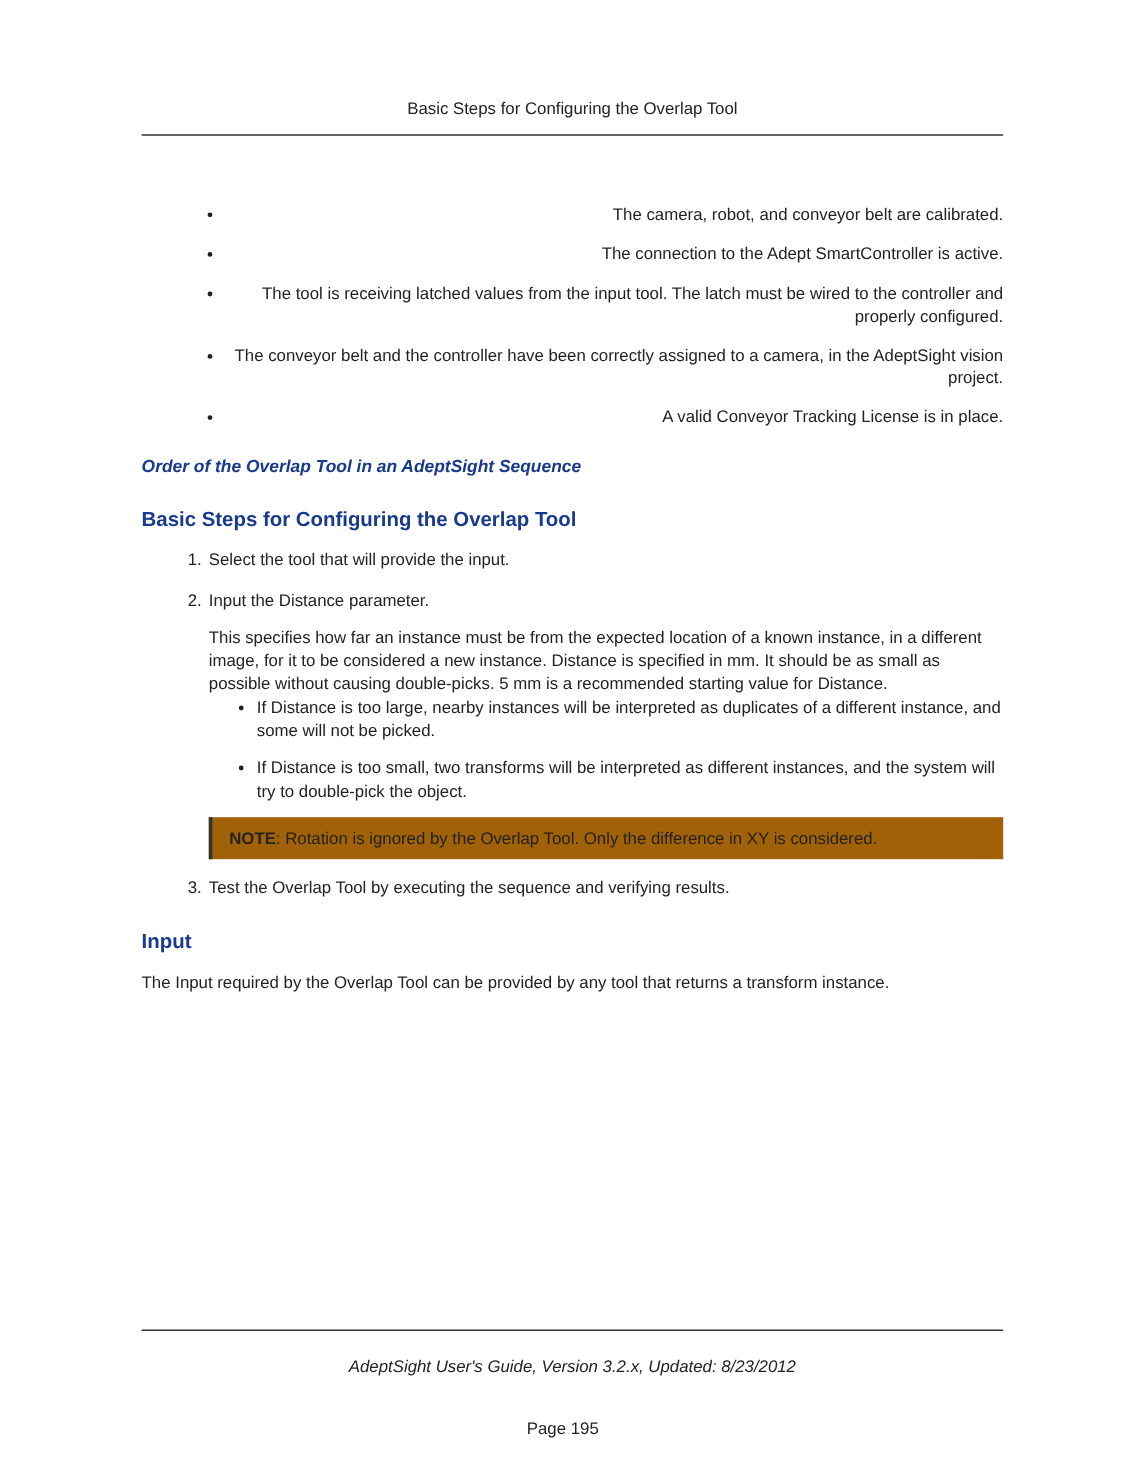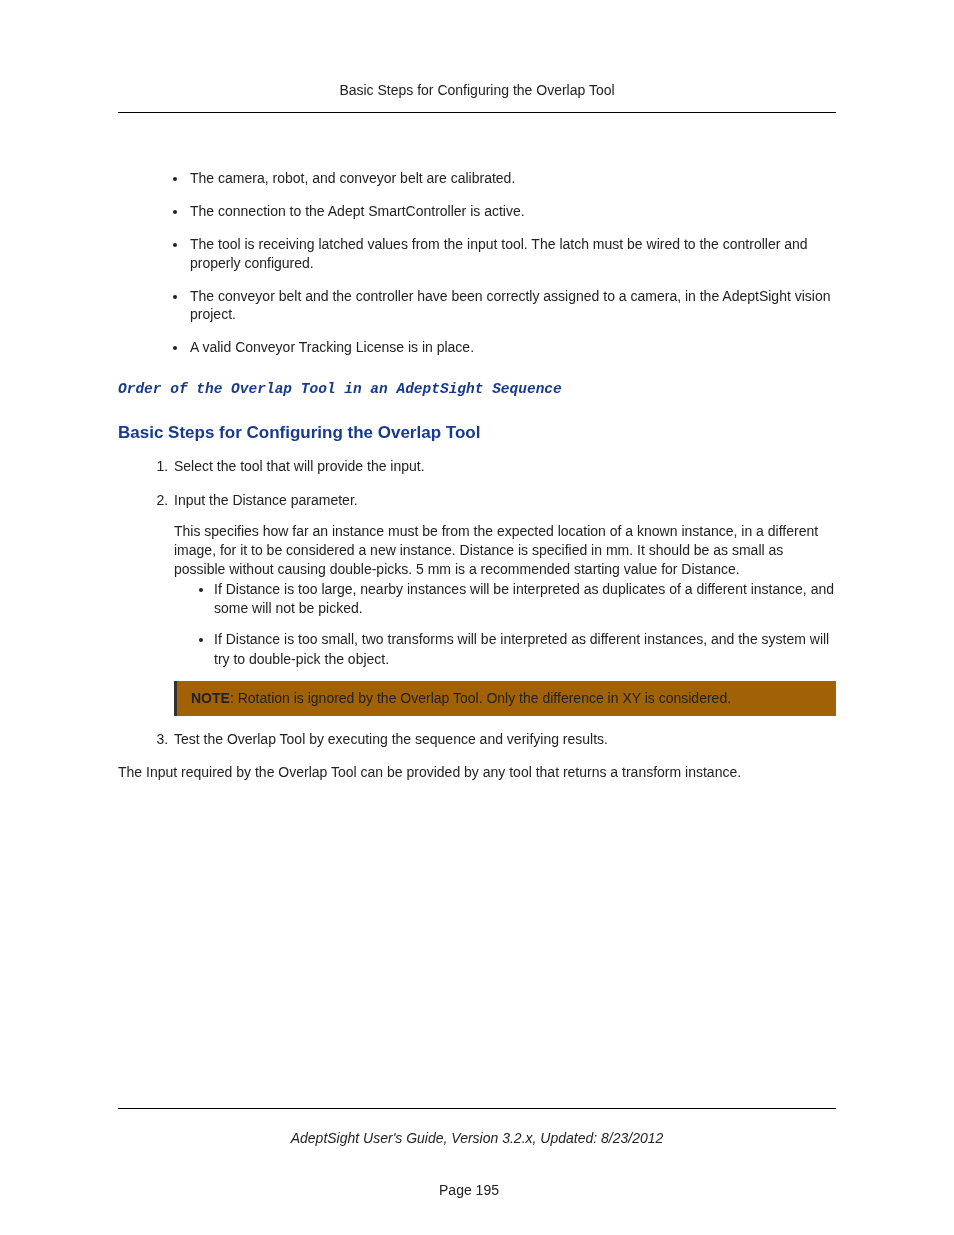--- a/index.html
+++ b/index.html
@@ -21,34 +21,34 @@
     margin-bottom: 14px;
   }
   .header-rule {
     border: none;
     border-top: 1.5px solid #000;
     margin-bottom: 56px;
   }
   .bullets {
     list-style: disc;
     padding-left: 70px;
+    text-align: right;
   }
   .bullets li {
     margin-bottom: 14px;
     line-height: 1.35;
     padding-left: 2px;
   }
   .subhead {
     color: #173a8c;
     font-style: italic;
     font-weight: bold;
     font-size: 14.5px;
     margin-top: 24px;
     margin-bottom: 10px;
-    font-family: Liberation Mono, monospace;
   }
   .para {
     line-height: 1.38;
     margin-bottom: 16px;
   }
   .h2 {
     color: #173a8c;
     font-weight: bold;
     font-size: 17px;
     margin-top: 26px;
@@ -146,19 +146,20 @@
       </ul>
       <div class="note">
         <span class="label">NOTE</span><span>: Rotation is ignored by the Overlap Tool. Only the difference in XY is considered.</span>
       </div>
     </li>
     <li>
       <span>Test the Overlap Tool by executing the sequence and verifying results.</span>
     </li>
   </ol>
 
+  <div class="h2">Input</div>
   <div class="para">The Input required by the Overlap Tool can be provided by any tool that returns a transform instance.</div>
 
 </div>
 
 <hr class="footer-rule">
 <div class="footer">AdeptSight User's Guide,  Version 3.2.x, Updated: 8/23/2012</div>
 <div class="pagenum">Page 195</div>
 
 </body></html>

